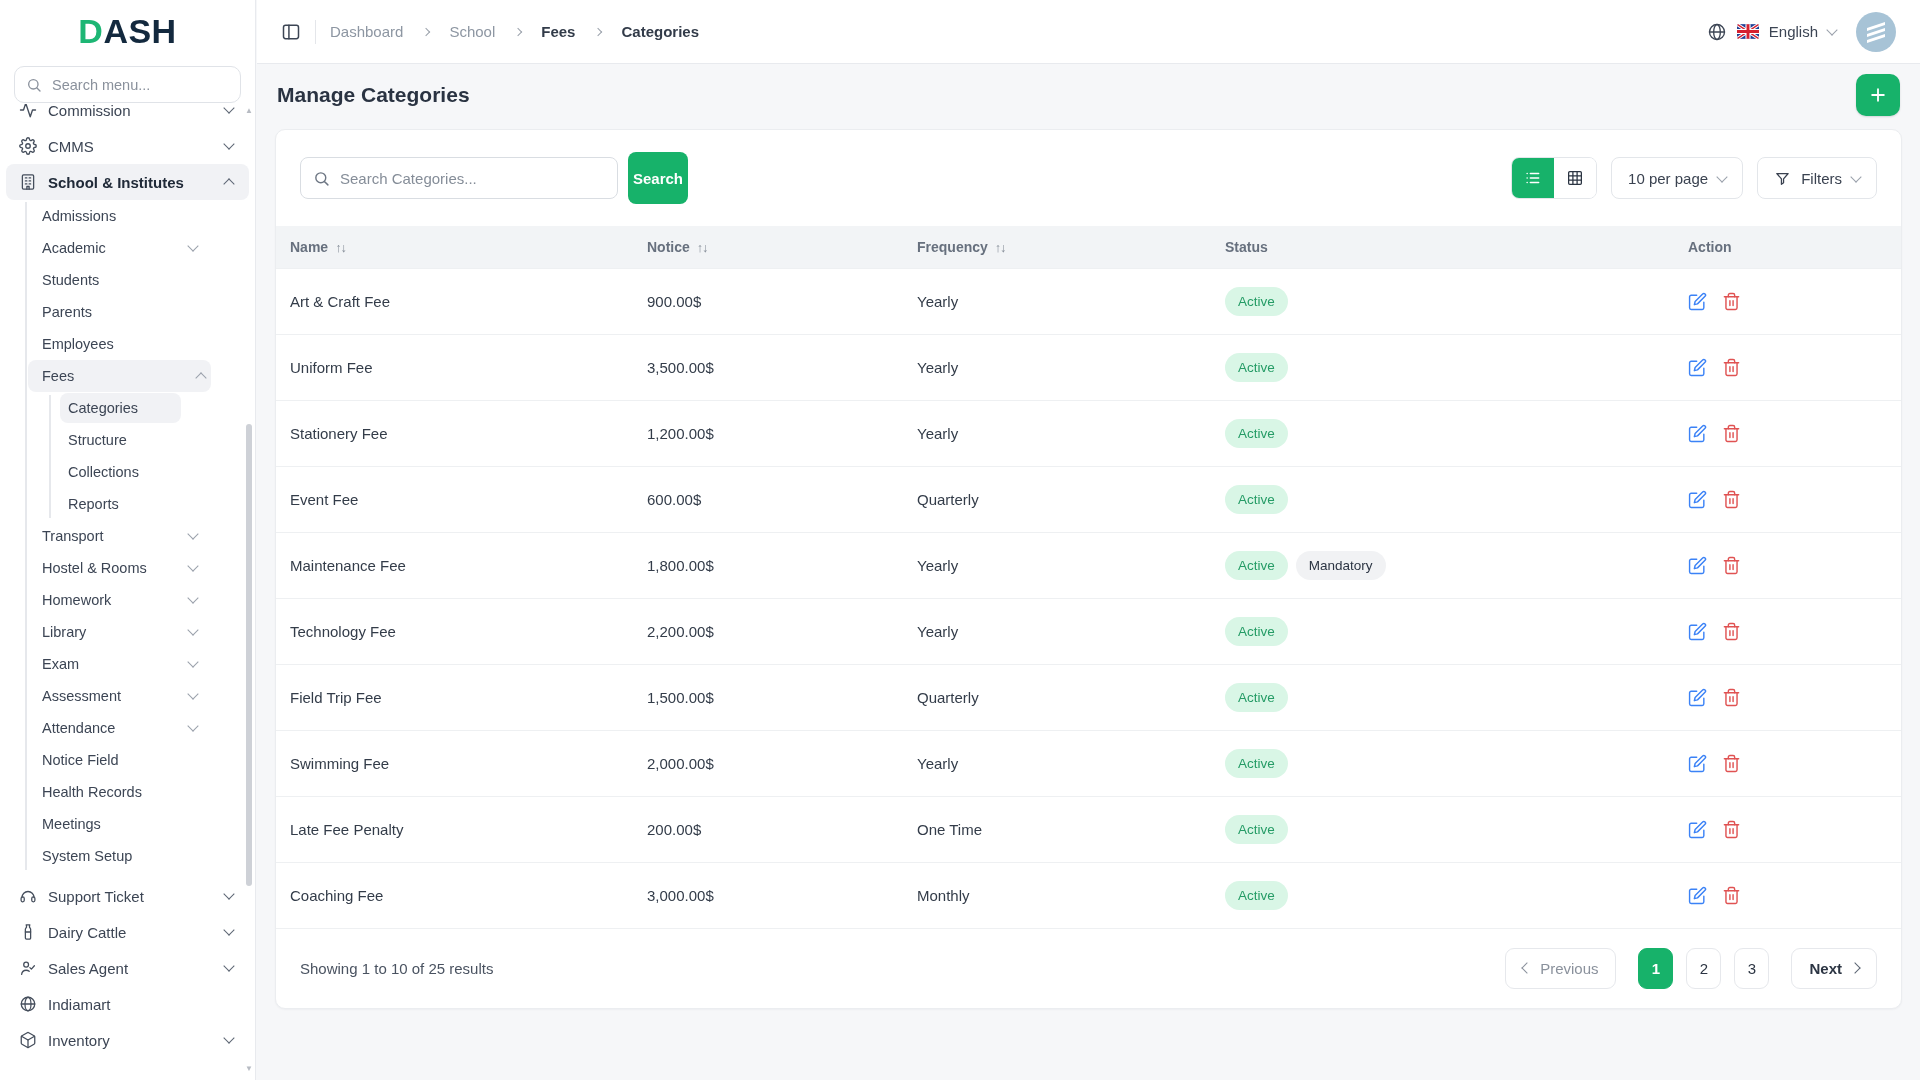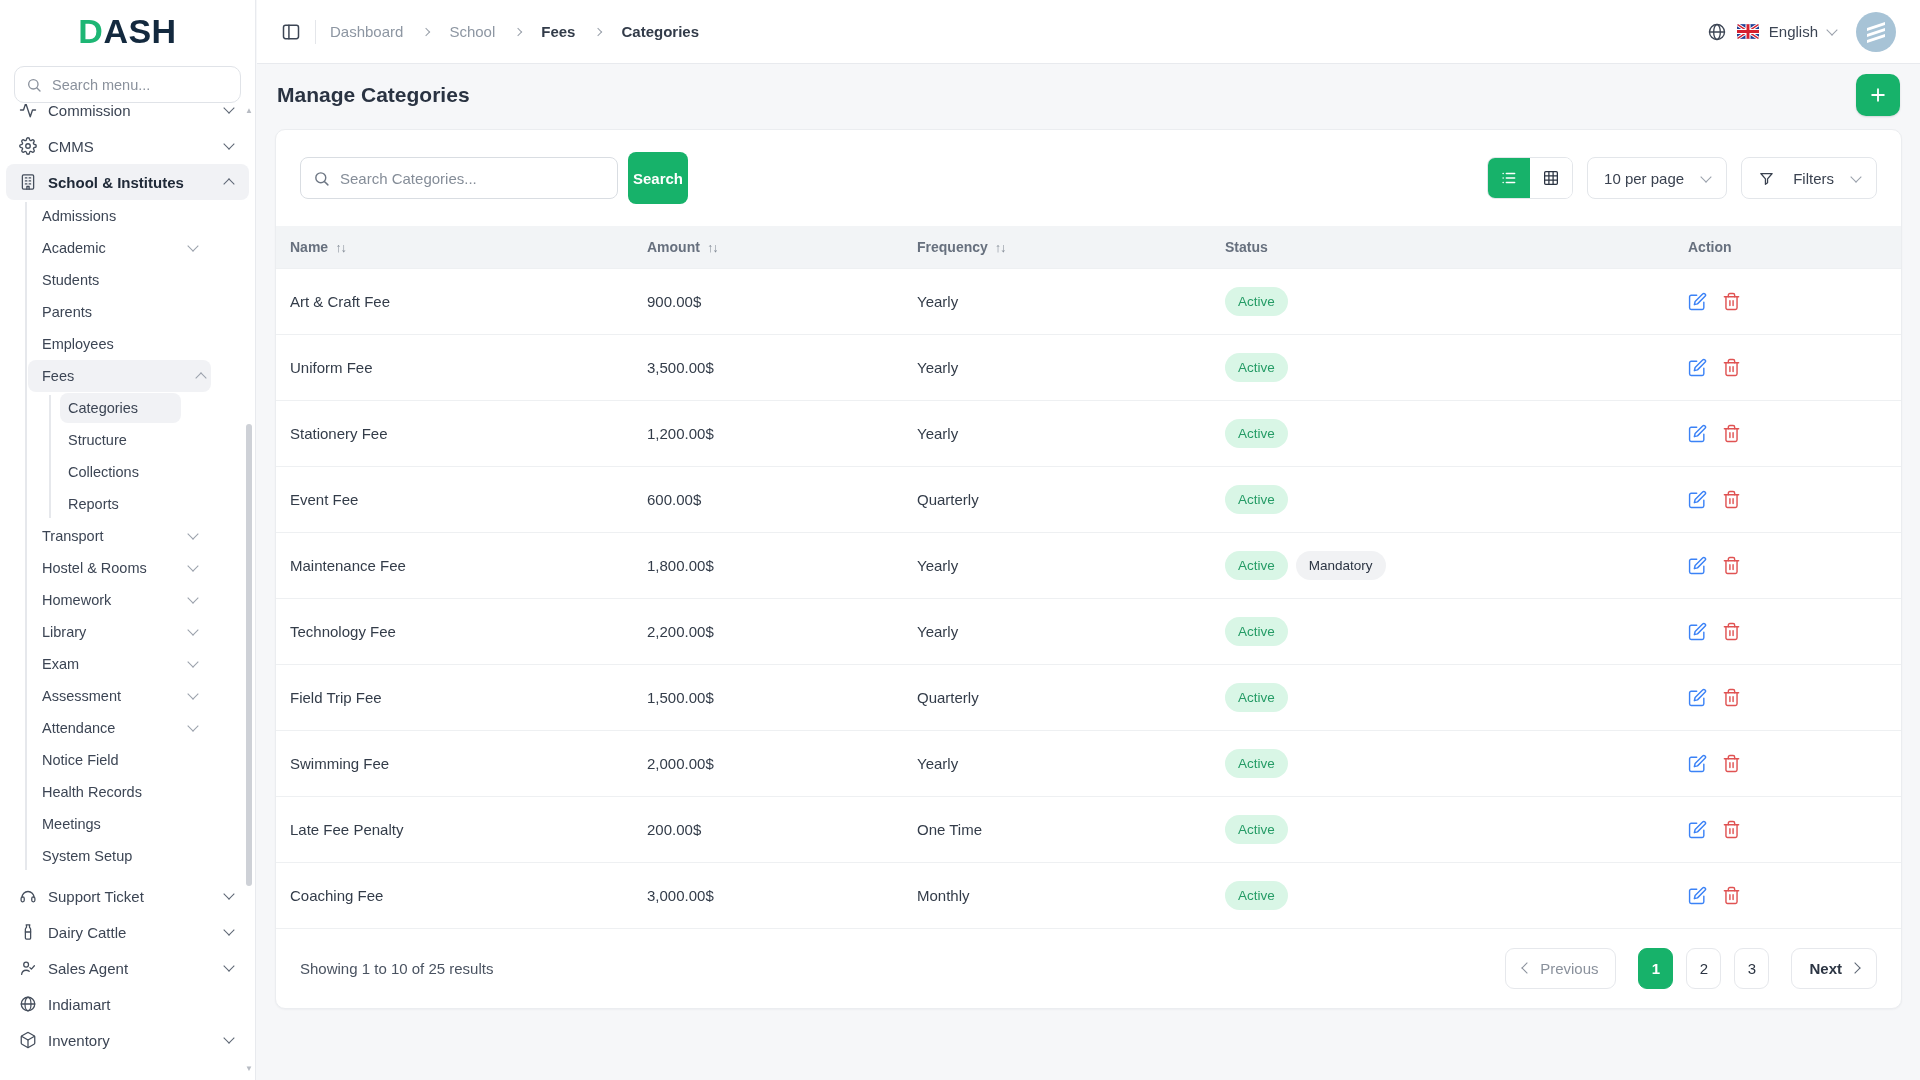--- a/index.html
+++ b/index.html
@@ -63,21 +63,21 @@
   .card-toolbar { display:flex; align-items:center; padding:22px 24px; }
   .search-box { width:318px; height:42px; border:1px solid #d9dde2; border-radius:8px; display:flex; align-items:center; gap:10px; padding:0 12px; color:#6d7683; }
   .search-box input { border:none; outline:none; flex:1; font-size:15px; color:#15803d; font-family:inherit; }
   .search-box input::placeholder { color:#858d98; }
   .search-btn { margin-left:10px; height:52px; padding:0 5px; background:#17b26a; color:#fff; border:none; border-radius:8px; font-size:15px; font-weight:700; font-family:inherit; cursor:pointer; }
   .tb-spacer { flex:1; }
   .seg { display:flex; border:1px solid #e3e6ea; border-radius:8px; overflow:hidden; }
   .seg-btn { width:42px; height:40px; display:flex; align-items:center; justify-content:center; cursor:pointer; background:#fff; border:none; }
   .seg-btn.on { background:#17b26a; color:#fff; }
   .seg-btn.off { color:#2b3442; }
-  .ctl-btn { height:42px; border:1px solid #e3e6ea; border-radius:8px; background:#fff; display:flex; align-items:center; gap:18px; padding:0 16px; font-size:15px; color:#3a4250; margin-left:14px; cursor:pointer; font-family:inherit; }
+  .ctl-btn { height:42px; border:1px solid #e3e6ea; border-radius:8px; background:#fff; display:flex; align-items:center; gap:10px; padding:0 16px; font-size:15px; color:#3a4250; margin-left:14px; cursor:pointer; font-family:inherit; }
 
   table { width:100%; border-collapse:collapse; }
   thead th { background:#f2f4f6; height:42px; text-align:left; font-size:14px; font-weight:700; color:#67707e; }
   th,td { padding-left:14px; }
   td { height:65px; border-top:1px solid #eef0f2; font-size:15px; color:#333c49; }
   .sort { font-size:12.5px; color:#858d98; letter-spacing:-1px; margin-left:7px; font-weight:400; }
   .cell-status { display:flex; align-items:center; gap:8px; height:65px; }
   .badge { display:inline-flex; align-items:center; height:29px; padding:0 13px; border-radius:999px; font-size:13.5px; }
   .badge.green { background:#d9f6e6; color:#259c66; }
   .badge.gray { background:#f1f2f4; color:#2c3543; }
@@ -398,21 +398,21 @@
       <colgroup>
           <col style="width:357px">
           <col style="width:270px">
           <col style="width:308px">
           <col style="width:437px">
           <col>
         </colgroup>
       <thead>
         <tr>
           <th><span>Name</span><span class="sort">↑↓</span></th>
-          <th><span>Amount</span><span class="sort">↑↓</span></th>
+          <th><span>Notice</span><span class="sort">↑↓</span></th>
           <th><span>Frequency</span><span class="sort">↑↓</span></th>
           <th><span>Status</span></th>
           <th class="action" style="padding-left:40px"><span>Action</span></th>
         </tr>
       </thead>
       <tbody>
         <tr>
           <td>Art &amp; Craft Fee</td>
           <td>900.00$</td>
           <td>Yearly</td>

